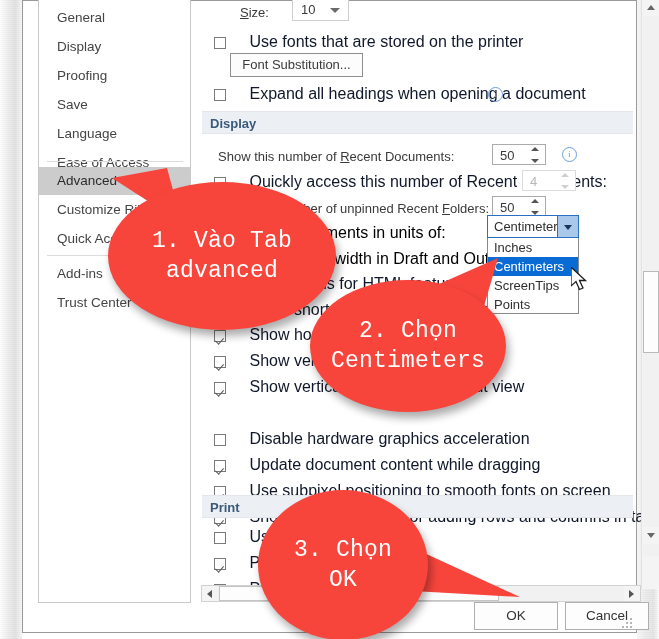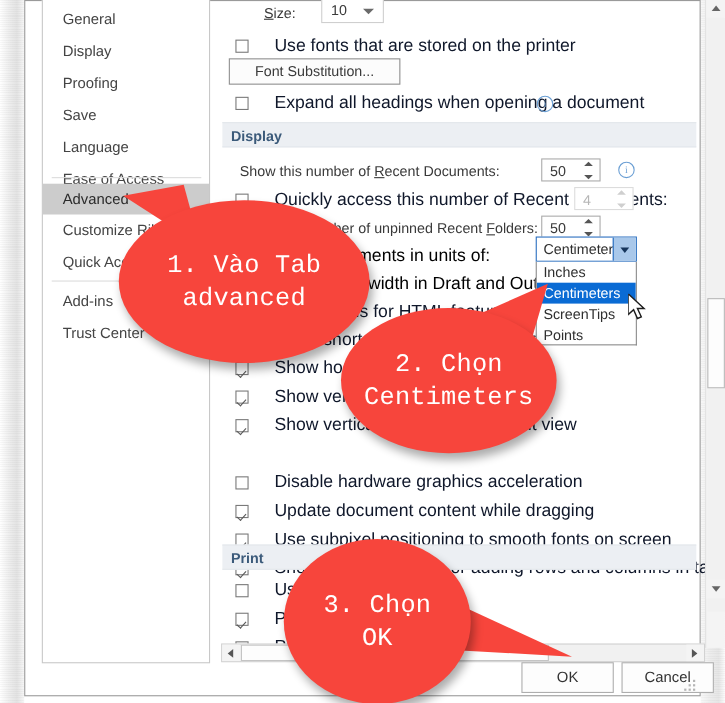--- a/index.html
+++ b/index.html
@@ -245,21 +245,21 @@
       <div class="sizebox" style="top:88px;left:90px">
         <span class="val">10</span>
         <span class="caret"></span>
       </div>
 
       <div class="opt-row" style="top:122px;left:12px">
         <span class="cb"></span>
         <span class="cbl">Use fonts that are stored on the printer</span>
       </div>
 
-      <div class="pbtn" style="top:142px;left:6px;width:156px">Font Substitution...</div>
+      <div class="pbtn" style="top:142px;left:28px;width:133px">Font Substitution...</div>
 
       <div class="opt-row" style="top:174px;left:12px">
         <span class="cb"></span>
         <span class="cbl">Expand all headings when opening a document</span>
       </div>
       <div class="info" style="top:176px;left:286px">i</div>
 
       <div class="group-head" style="top:200px">Display</div>
 
       <div class="opt-row" style="top:236px;left:16px">

